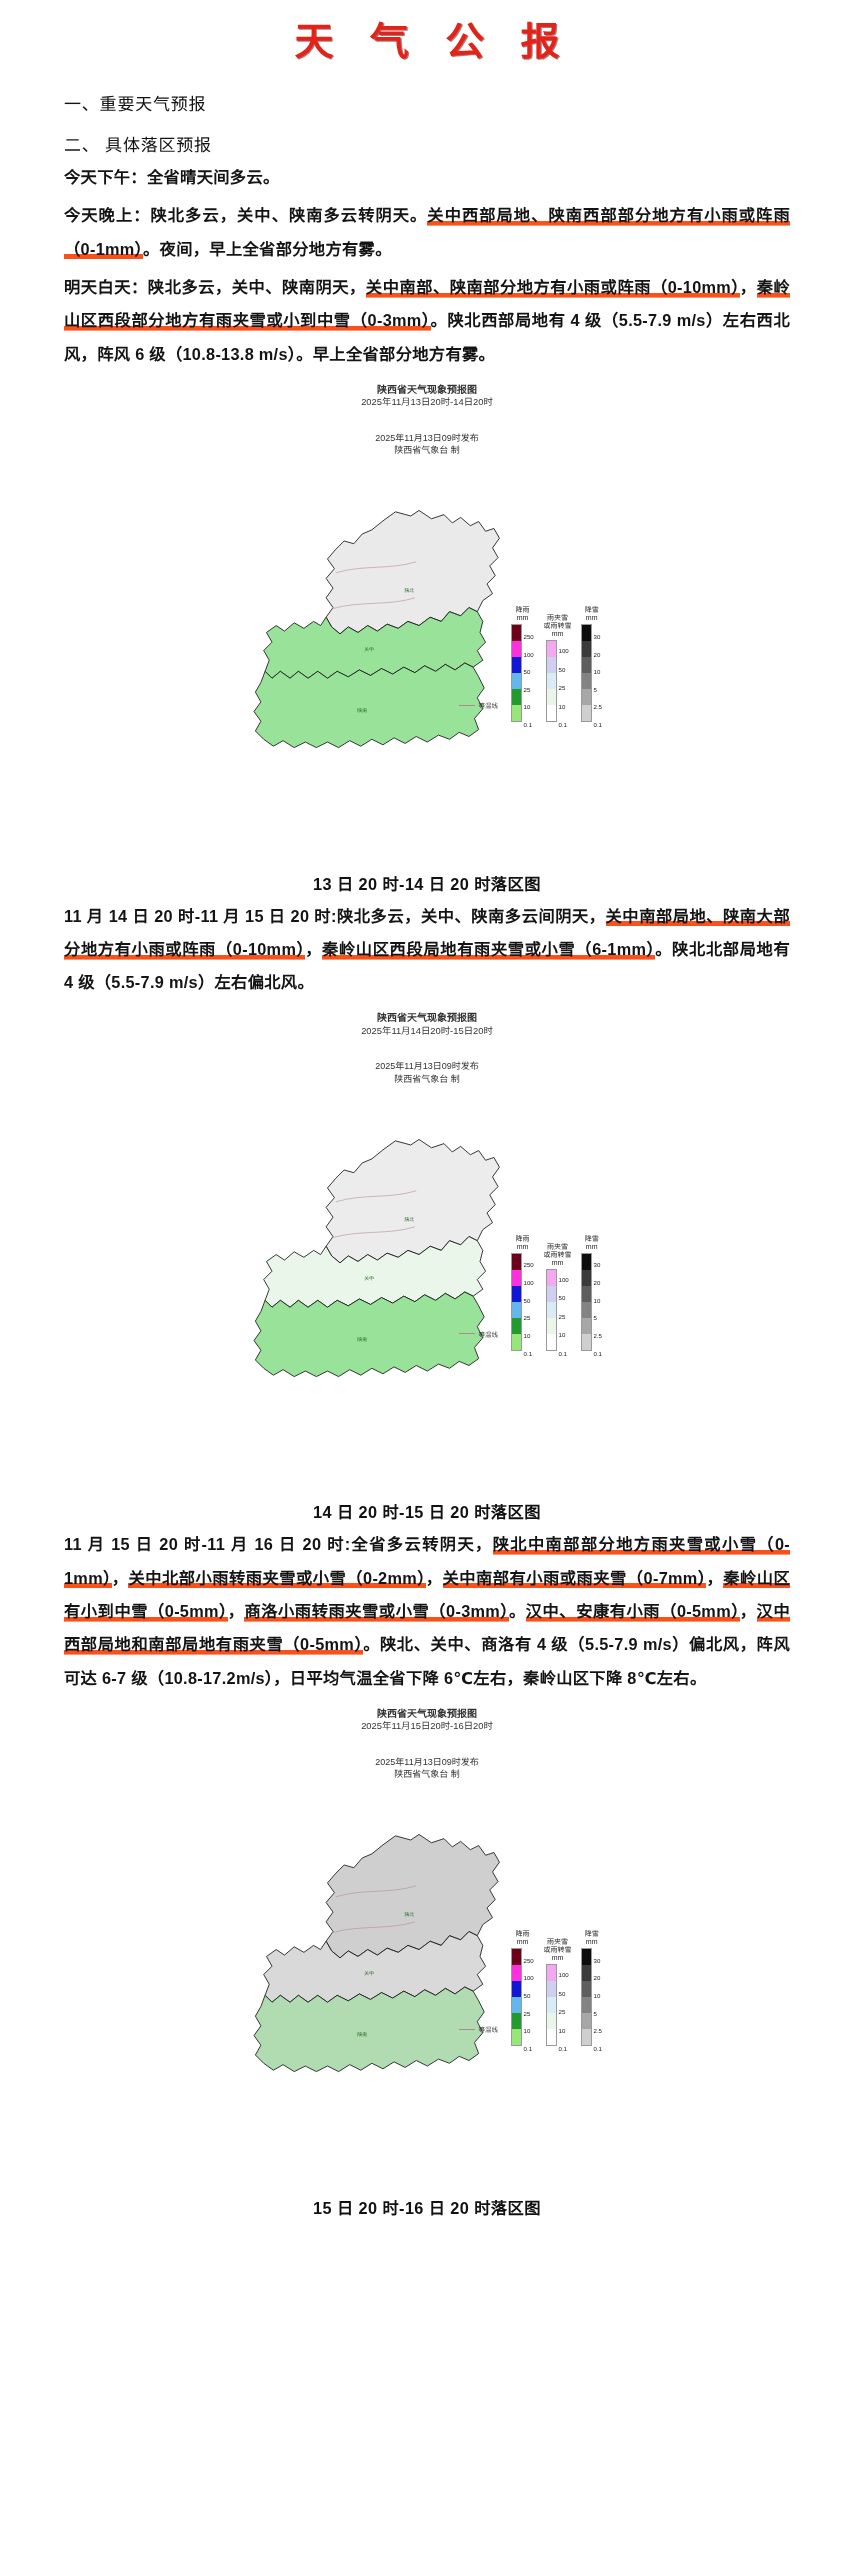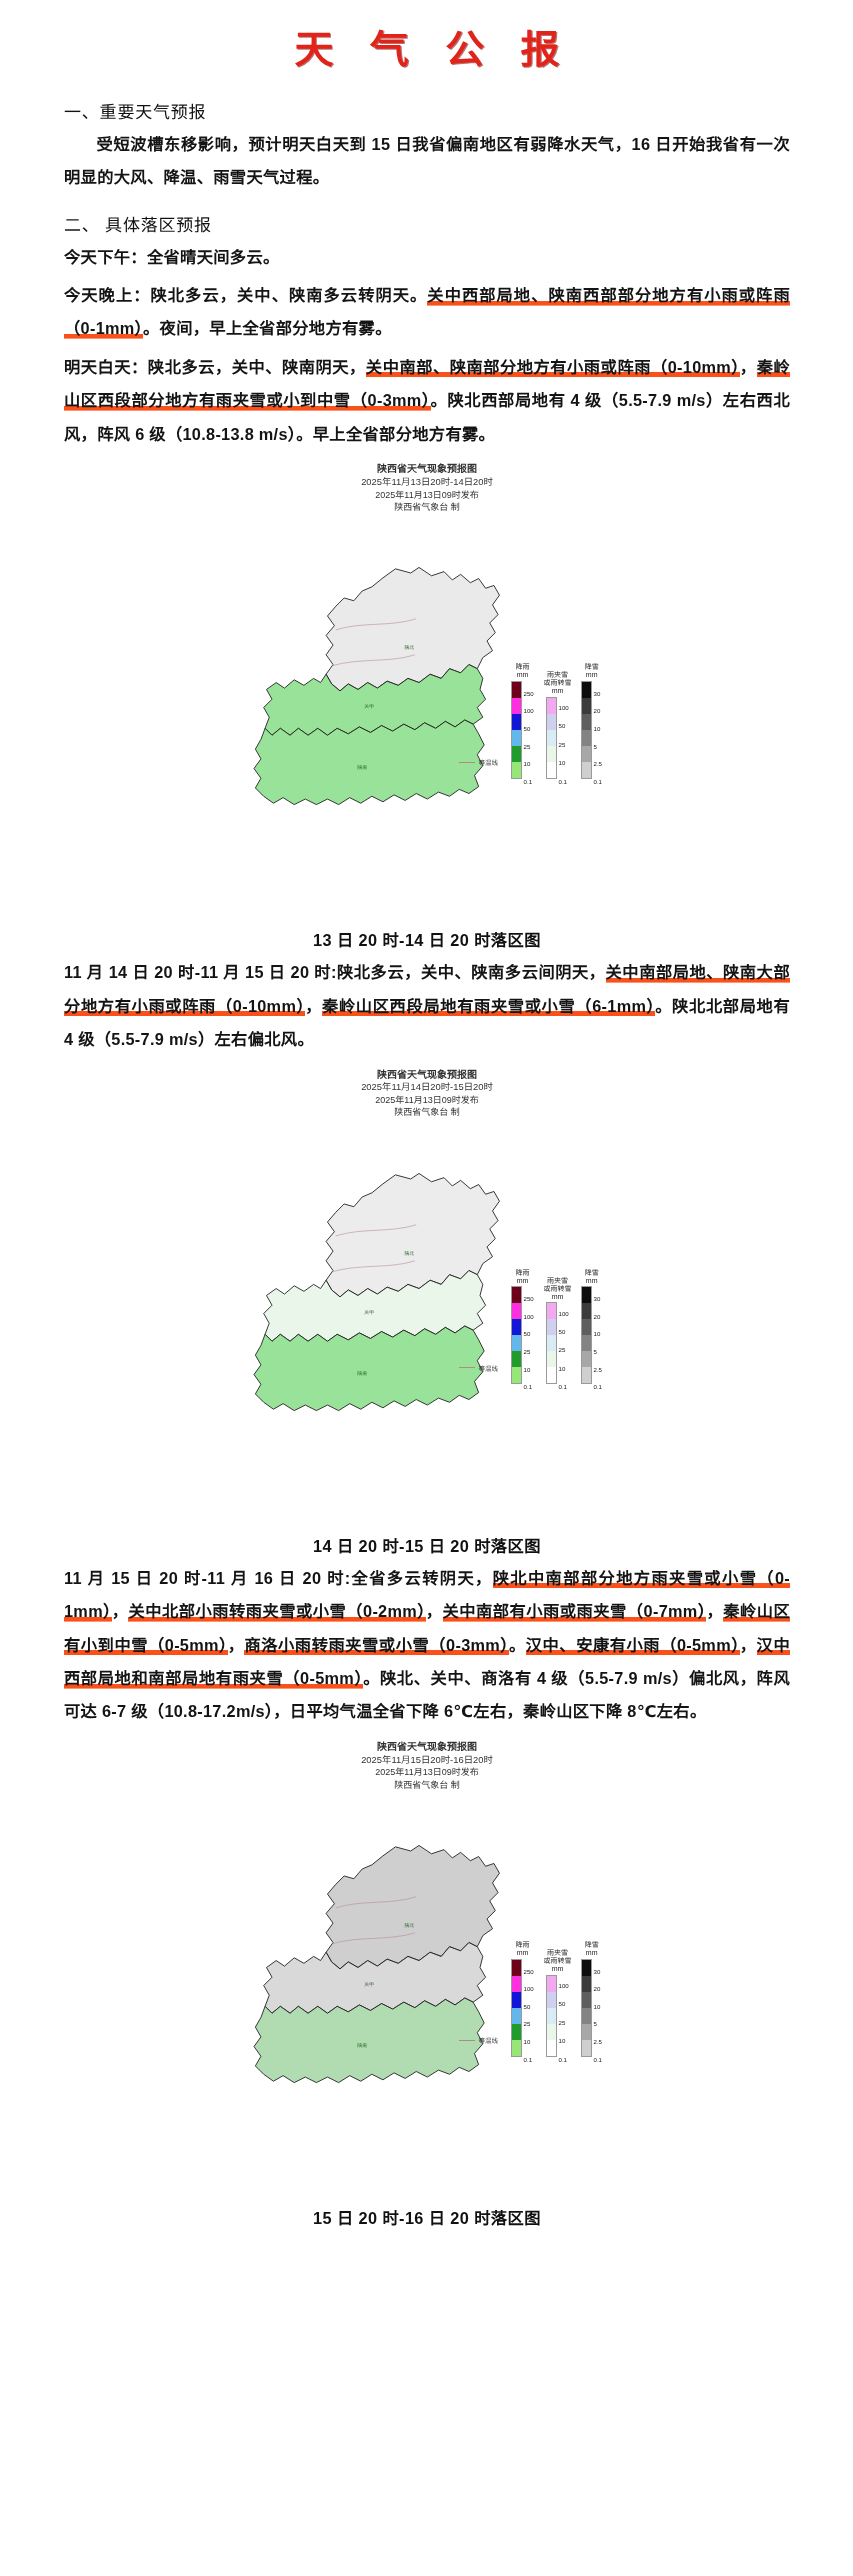--- a/index.html
+++ b/index.html
@@ -25,21 +25,21 @@
   }
 
   
   .doc-title {
     text-align: center;
     color: #e2231a;
     font-size: 39px;
     font-weight: bold;
     letter-spacing: 11.4px;
     text-indent: 11.4px;
-    padding-top: 24px;
+    padding-top: 16px;
     padding-bottom: 4.9px;
     line-height: 1.35;
     text-shadow: 1.2px 1.2px 0 rgba(120,0,0,0.55);
     font-family: "DejaVu Sans", "Liberation Sans", sans-serif;
   }
 
   .byline-wrap {
     margin: 18px 72px 0 72px;
     border-bottom: 1.6px solid #a33a33;
     padding-bottom: 4.1px;
@@ -91,21 +91,21 @@
     margin: 11.4px 0 3.3px 0;
     position: relative;
   }
   .map-head {
     text-align: center;
     line-height: 1.35;
     color: #333;
   }
   .map-head .mh1 { font-size: 10px; font-weight: bold; }
   .map-head .mh2 { font-size: 9.4px; }
-  .map-head .mh3 { font-size: 9px; }
+  .map-head .mh3 { font-size: 9px; margin-top: 23px; }
   .map-head .mh4 { font-size: 9px; }
 
   .map-canvas {
     position: relative;
     width: 100%;
     height: 408px;
     margin-top: 3.3px;
   }
   .map-canvas svg { display:block; width: 100%; height: 100%; }
 
@@ -185,21 +185,20 @@
 <body>
 
 <div class="page">
 
   <div class="doc-title">天 气 公 报</div>
 
 
   <div class="content">
 
     <div class="section-heading">一、重要天气预报</div>
-    <p class="para indent">受短波槽东移影响，预计明天白天到 15 日我省偏南地区有弱降水天气，16 日开始我省有一次明显的大风、降温、雨雪天气过程。</p>
 
     <div class="section-heading">二、 具体落区预报</div>
 
     <p class="para"><span>今天下午：</span><span>全省晴天间多云。</span></p>
 
     <p class="para"><span>今天晚上：</span><span>陕北多云，关中、陕南多云转阴天。</span><span class="hl">关中西部局地、陕南西部部分地方有小雨或阵雨（0-1mm）</span><span>。夜间，早上全省部分地方有雾。</span></p>
 
     <p class="para"><span>明天白天：</span><span>陕北多云，关中、陕南阴天，</span><span class="hl">关中南部、陕南部分地方有小雨或阵雨（0-10mm）</span><span>，</span><span class="hl">秦岭山区西段部分地方有雨夹雪或小到中雪（0-3mm）</span><span>。陕北西部局地有 4 级（5.5-7.9 m/s）左右西北风，阵风 6 级（10.8-13.8 m/s）。早上全省部分地方有雾。</span></p>
 
     <div class="figure">

